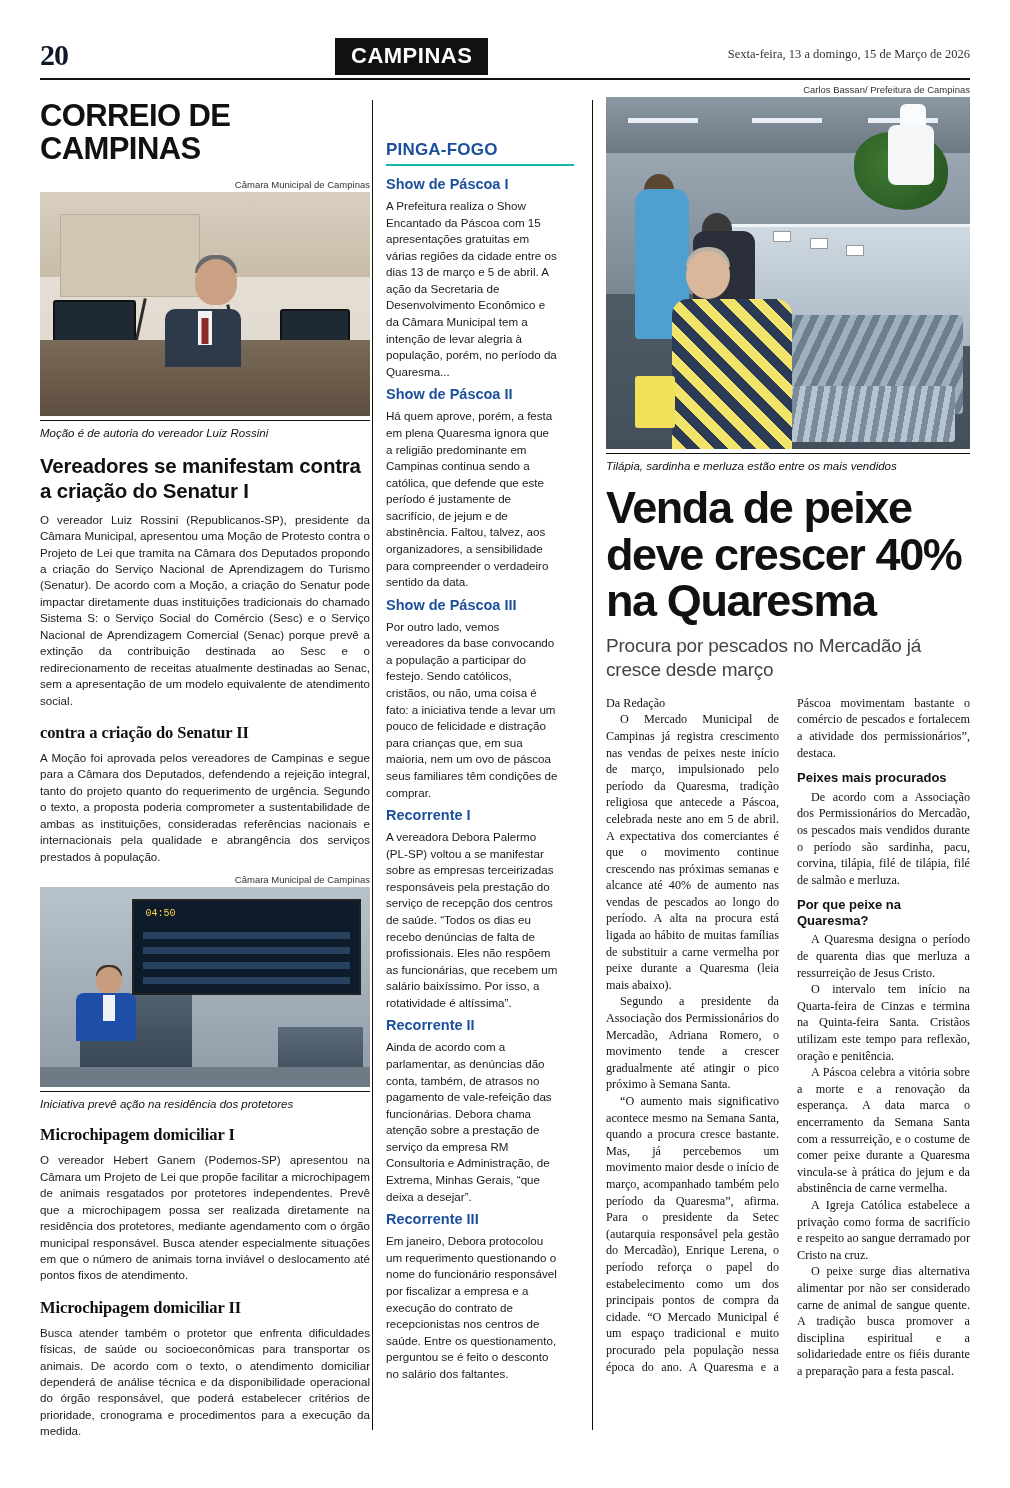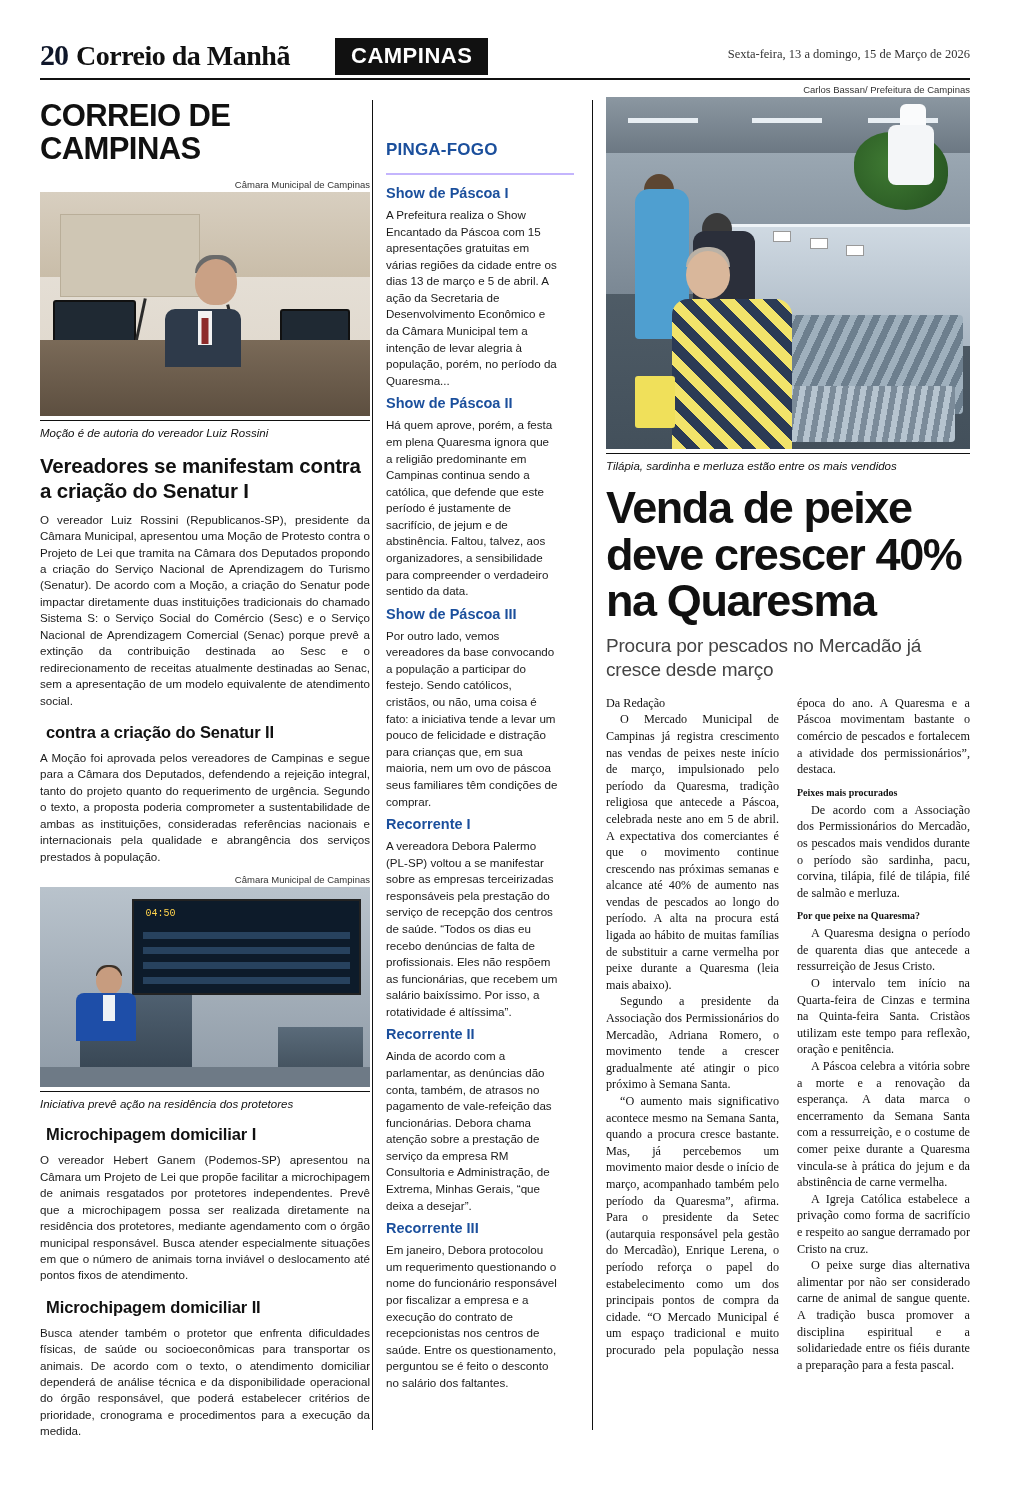--- a/index.html
+++ b/index.html
@@ -43,34 +43,34 @@
   .credit-right { font-size:9.5px; text-align:right; color:#333; margin:0 0 2px 0; }
   .photo { width:100%; background:#84cc16; position:relative; overflow:hidden; }
   .caption-it {
     font-style:italic; font-size:11.5px; color:#111; padding-top:5px;
     border-top:1px solid #111; margin-top:4px; line-height:1.25;
   }
   h2.sub {
     font-size:20.5px; font-weight:bold; line-height:1.2; margin:14px 0 8px 0; letter-spacing:-0.2px;
   }
   h3.sub2 {
-    font-size:16.5px; font-weight:bold; line-height:1.2; margin:14px 0 7px 6px; letter-spacing:-0.1px;
+    font-size:16.5px; font-weight:bold; line-height:1.2; margin:14px 0 7px 0; letter-spacing:-0.1px;font-family:Liberation Serif, serif;
   }
   p.body {
     font-size:11.6px; line-height:1.42; margin:0 0 9px 0; text-align:justify;
     color:#1a1a1a;
   }
 
   
   .col-mid { position:absolute; left:386px; top:140px; width:188px; }
   .vrule-1 { position:absolute; left:372px; top:100px; width:1px; height:1330px; background:#111; }
   .vrule-2 { position:absolute; left:592px; top:100px; width:1px; height:1330px; background:#111; }
   .mid-head {
     font-size:17px; font-weight:bold; color:#1b4f9c; letter-spacing:0.2px;
-    padding-bottom:13px; border-bottom:2px solid #c4b5fd; margin:0 0 10px 0;
+    padding-bottom:4px; border-bottom:2px solid #14b8a6; margin:0 0 10px 0;
   }
   h4.blue { font-size:14.5px; font-weight:bold; color:#1b4f9c; margin:0 0 6px 0; }
   p.midbody { font-size:11.6px; line-height:1.43; margin:0 16px 6px 0; color:#1a1a1a; }
 
   
   .col-right { position:absolute; left:606px; top:84px; width:364px; }
   .headline {
     font-size:45px; font-weight:bold; line-height:1.03; letter-spacing:-1.4px;
     margin:12px 0 10px 0; color:#111;
   }
@@ -80,22 +80,22 @@
   .byline { font-family:"Liberation Serif", serif; font-size:11.5px; margin:0 0 6px 0; }
   .serif-cols {
     column-count:2; column-gap:18px; column-rule:0;
     font-family:"Liberation Serif", serif;
   }
   .serif-cols p {
     font-size:12.2px; line-height:1.36; margin:0 0 0 0; text-align:justify;
     text-indent:14px;
   }
   .serif-cols h5 {
-    font-family:Liberation Serif, serif;
-    font-size:10px; font-weight:bold; margin:9px 0 3px 0; text-indent:0;
+    font-family:Liberation Sans, sans-serif;
+    font-size:13px; font-weight:bold; margin:9px 0 3px 0; text-indent:0;
     line-height:1.2;
   }
 
   
   .ph1 { height:224px; }
   .ph1 .wallA { position:absolute; inset:0; background:linear-gradient(#e9e4dc,#ddd5c9); }
   .ph1 .woodtop { position:absolute; left:0; top:0; width:100%; height:38%; background:linear-gradient(#d8cfc0,#c9bda9); }
   .ph1 .panel { position:absolute; left:6%; top:10%; width:42%; height:36%; background:#cfc6b4; border:1px solid #b9ae99; }
   .ph1 .deskfront { position:absolute; left:0; bottom:0; width:100%; height:34%; background:linear-gradient(#7a6a58,#5d4f40); }
   .ph1 .mic1 { position:absolute; left:30%; bottom:32%; width:3px; height:46px; background:#2b2b2b; transform:rotate(12deg); }
@@ -143,21 +143,20 @@
   .ph3 .chefh { position:absolute; right:12%; top:2%; width:26px; height:22px; background:#fafbfc; border-radius:6px 6px 0 0; }
   .ph3 .tag { position:absolute; background:#fff; border:1px solid #999; font-size:5px; }
 </style>
 </head>
 <body>
 
 <div class="page">
 
   <div class="masthead">
     <div class="pagenum">20</div>
-    <div class="paper-name">Correio da Manhã</div>
     <div class="section-tag">CAMPINAS</div>
     <div class="dateline">Sexta-feira, 13 a domingo, 15 de Março de 2026</div>
   </div>
   <div class="rule-top"></div>
   <div class="vrule-1"></div>
   <div class="vrule-2"></div>
 
   <div class="col-left">
     <h1 class="big-title">CORREIO DE CAMPINAS</h1>
 
@@ -267,21 +266,21 @@
     <div class="subhead">Procura por pescados no Mercadão já cresce desde março</div>
 
     <div class="serif-cols">
       <p class="byline" style="text-indent:0">Da Redação</p>
       <p>O Mercado Municipal de Campinas já registra crescimento nas vendas de peixes neste início de março, impulsionado pelo período da Quaresma, tradição religiosa que antecede a Páscoa, celebrada neste ano em 5 de abril. A expectativa dos comerciantes é que o movimento continue crescendo nas próximas semanas e alcance até 40% de aumento nas vendas de pescados ao longo do período. A alta na procura está ligada ao hábito de muitas famílias de substituir a carne vermelha por peixe durante a Quaresma (leia mais abaixo).</p>
       <p>Segundo a presidente da Associação dos Permissionários do Mercadão, Adriana Romero, o movimento tende a crescer gradualmente até atingir o pico próximo à Semana Santa.</p>
       <p>“O aumento mais significativo acontece mesmo na Semana Santa, quando a procura cresce bastante. Mas, já percebemos um movimento maior desde o início de março, acompanhado também pelo período da Quaresma”, afirma. Para o presidente da Setec (autarquia responsável pela gestão do Mercadão), Enrique Lerena, o período reforça o papel do estabelecimento como um dos principais pontos de compra da cidade. “O Mercado Municipal é um espaço tradicional e muito procurado pela população nessa época do ano. A Quaresma e a Páscoa movimentam bastante o comércio de pescados e fortalecem a atividade dos permissionários”, destaca.</p>
       <h5>Peixes mais procurados</h5>
       <p>De acordo com a Associação dos Permissionários do Mercadão, os pescados mais vendidos durante o período são sardinha, pacu, corvina, tilápia, filé de tilápia, filé de salmão e merluza.</p>
       <h5>Por que peixe na Quaresma?</h5>
-      <p>A Quaresma designa o período de quarenta dias que antecede a ressurreição de Jesus Cristo.</p>
+      <p>A Quaresma designa o período de quarenta dias que merluza a ressurreição de Jesus Cristo.</p>
       <p>O intervalo tem início na Quarta-feira de Cinzas e termina na Quinta-feira Santa. Cristãos utilizam este tempo para reflexão, oração e penitência.</p>
       <p>A Páscoa celebra a vitória sobre a morte e a renovação da esperança. A data marca o encerramento da Semana Santa com a ressurreição, e o costume de comer peixe durante a Quaresma vincula-se à prática do jejum e da abstinência de carne vermelha.</p>
       <p>A Igreja Católica estabelece a privação como forma de sacrifício e respeito ao sangue derramado por Cristo na cruz.</p>
       <p>O peixe surge dias alternativa alimentar por não ser considerado carne de animal de sangue quente. A tradição busca promover a disciplina espiritual e a solidariedade entre os fiéis durante a preparação para a festa pascal.</p>
     </div>
   </div>
 
 </div>
 
 </body></html>

